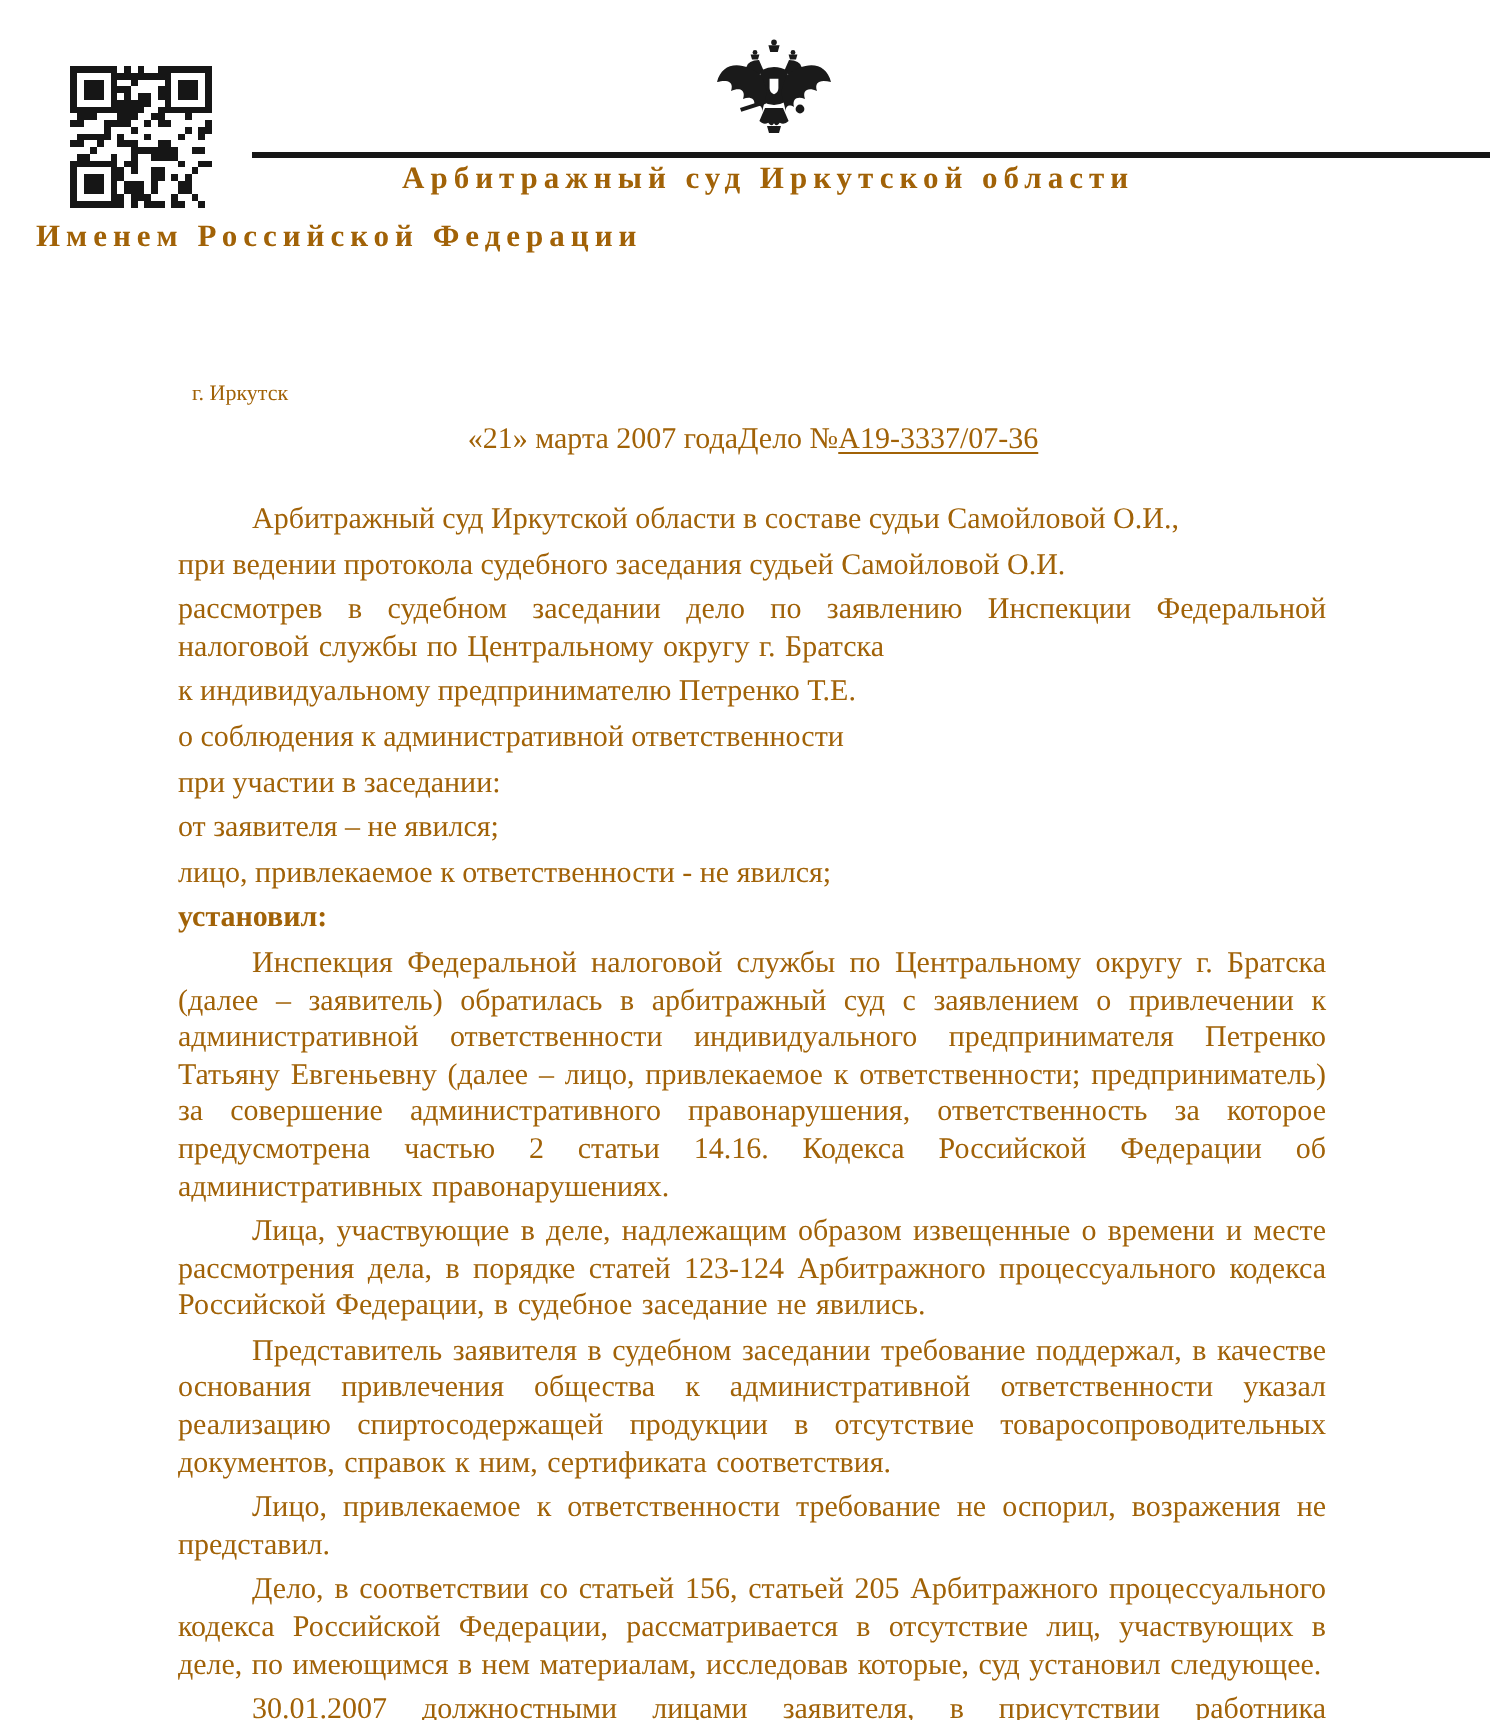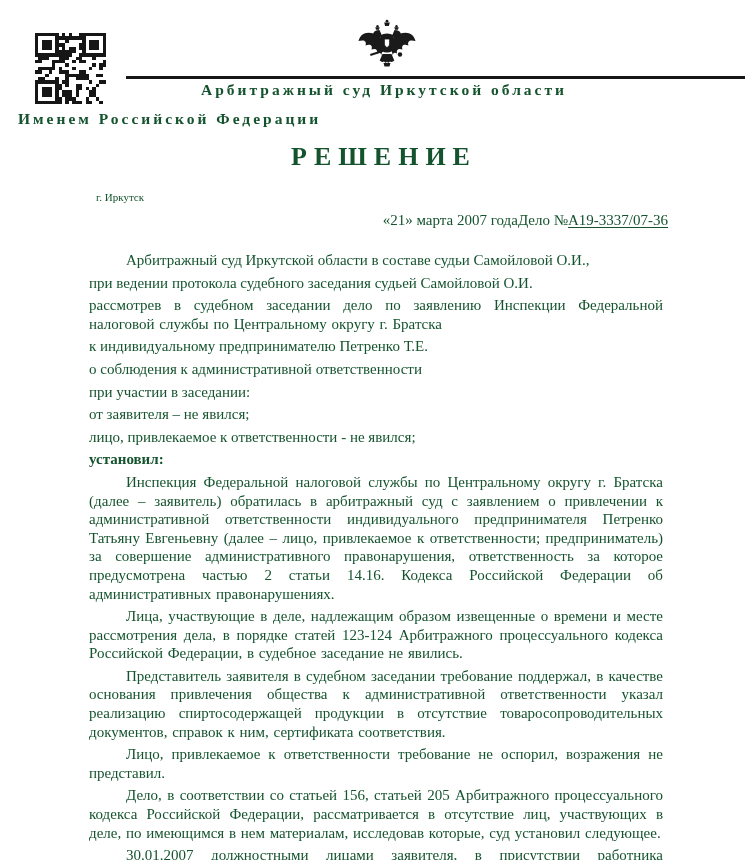--- a/index.html
+++ b/index.html
@@ -2,21 +2,21 @@
 <html lang="ru"><head>
 <meta charset="utf-8">
 <style>
   html,body{margin:0;padding:0;background:#e8e8e8;}
   .page{
     position:relative;
     width:750px;height:860px;
     margin:0 auto;
     background:#ffffff;
     font-family:"Liberation Serif","DejaVu Serif",serif;
-    color:#14532d;
+    color:#a16207;
     overflow:hidden;
   }
   
   .qr{position:absolute;left:35px;top:33px;width:71px;height:71px;}
   
   .emblem{position:absolute;left:356px;top:18px;width:62px;height:58px;}
   
   .rule{position:absolute;left:126px;top:76px;width:619px;height:3px;background:#161616;}
   
   .h-court{
@@ -28,21 +28,21 @@
     text-align:left;font-weight:bold;font-size:15.5px;letter-spacing:3px;
   }
   .h-title{
     position:absolute;left:18px;right:0;top:142px;
     text-align:center;font-weight:bold;font-size:26px;letter-spacing:7px;
   }
   
   .city{position:absolute;left:96px;top:191px;font-size:11px;}
   .meta-row{
     position:absolute;left:85px;right:82px;top:212px;
-    display:flex;justify-content:flex-end;font-size:15px;
+    display:flex;justify-content:center;font-size:15px;
   }
   .case u{text-underline-offset:2px;}
   
   .body{
     position:absolute;left:85px;top:247px;width:582px;
     font-size:15px;line-height:18.6px;
   }
   .para{margin:4px;}
   .para.ind{text-indent:37px;}
   .para.just{text-align:justify;word-spacing:1px;}
@@ -227,21 +227,20 @@
         <path d="M26.5,36 h9 l2.8,6.5 q-2.2,2.2 -4.4,0.9 q-1.9,2.4 -2.9,0.2 q-1,2.2 -2.9,-0.2 q-2.2,1.3 -4.4,-0.9 z"></path>
         <path d="M27.5,45 h7 l-1,3.5 h-5 z"></path>
       </g>
     </svg>
   </div>
 
   <div class="rule"></div>
 
   <div class="h-court">Арбитражный суд Иркутской области</div>
   <div class="h-inname">Именем Российской Федерации</div>
-  <div class="h-title">РЕШЕНИЕ</div>
 
   <div class="city">г. Иркутск</div>
   <div class="meta-row">
     <span>«21» марта 2007 года</span>
     <span class="case"><span>Дело №</span><u>А19-3337/07-36</u></span>
   </div>
 
   <div class="body">
       <p class="para ind">Арбитражный суд Иркутской области в составе судьи Самойловой О.И.,</p>
       <p class="para">при ведении протокола судебного заседания судьей Самойловой О.И.</p>

